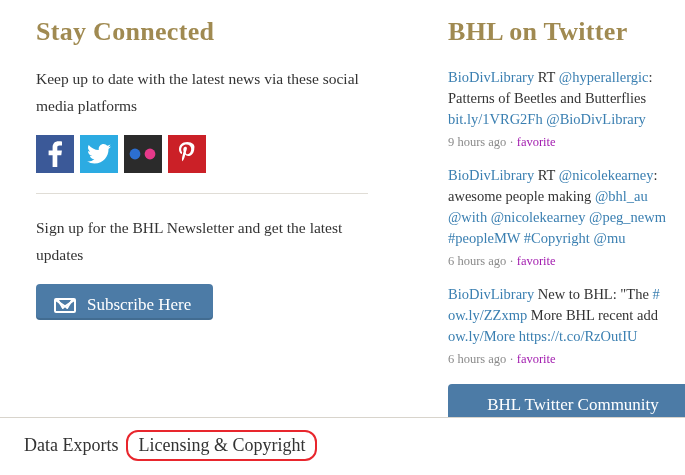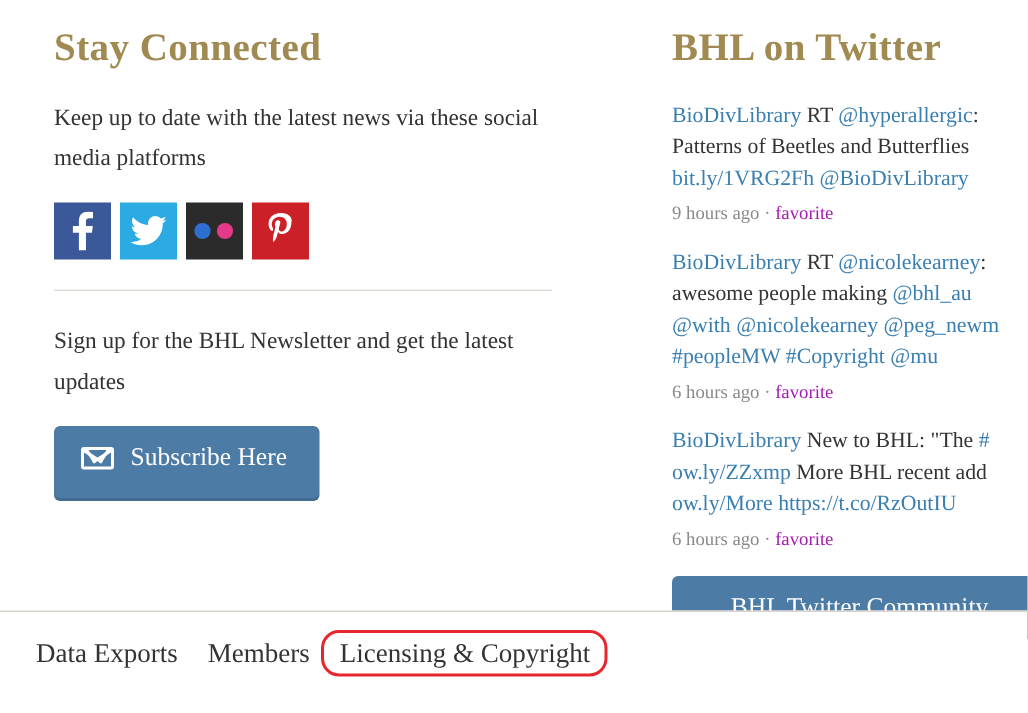--- a/index.html
+++ b/index.html
@@ -88,21 +88,21 @@
 
   
   .btn-primary {
     display: inline-flex;
     align-items: center;
     gap: 11px;
     background: #4c7ba6;
     color: #ffffff;
     border: 0;
     border-radius: 4px;
-    padding: 11px 22px 19px 18px;
+    padding: 11px 22px 5px 18px;
     font-family: "Liberation Serif", serif;
     font-size: 17px;
     cursor: pointer;
     box-shadow: inset 0 -2px 0 rgba(0,0,0,0.12);
   }
   .btn-primary .env {
     display: inline-block;
     width: 22px;
     height: 15px;
     border: 2px solid #ffffff;
@@ -167,21 +167,21 @@
   }
   .tw-meta .fav { color: #a21caf; cursor: pointer; }
   .tw-meta .sep { color: #8a8a8a; }
 
   
   .footer {
     position: absolute;
     left: 0;
     bottom: 0;
     width: 685px;
-    height: 68px;
+    height: 58px;
     border-top: 1px solid #d8d4cc;
     background: #ffffff;
   }
   .footer-nav {
     position: absolute;
     left: 14px;
     top: 14px;
     display: flex;
     align-items: center;
     gap: 0px;
@@ -270,17 +270,16 @@
           <span class="tw-meta"><span>6 hours ago</span><span class="sep"> · </span><span class="fav">favorite</span></span>
         </div>
       </div>
 
     <button class="btn-wide">BHL Twitter Community</button>
   </div>
 
   <div class="footer">
     <div class="footer-nav" id="footer-nav">
         <a>Data Exports</a>
-        <a>Members</a>
         <a class="highlight">Licensing &amp; Copyright</a>
       </div>
   </div>
 </div>
 
 </body></html>

